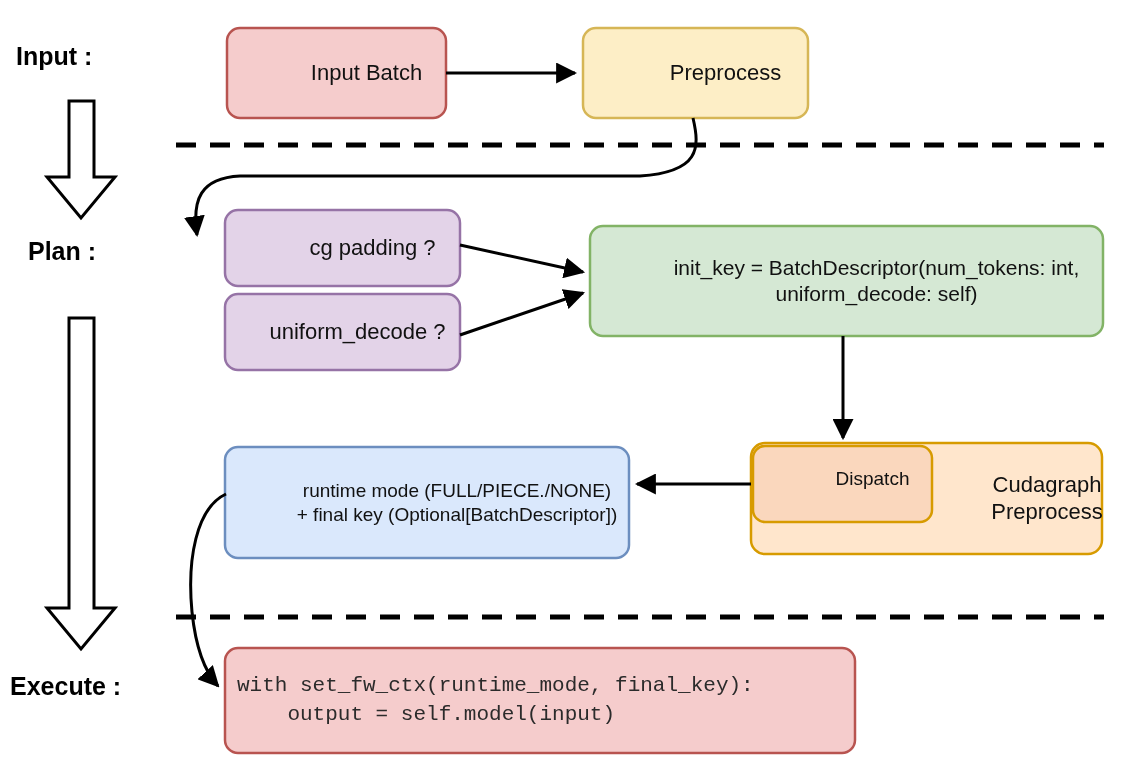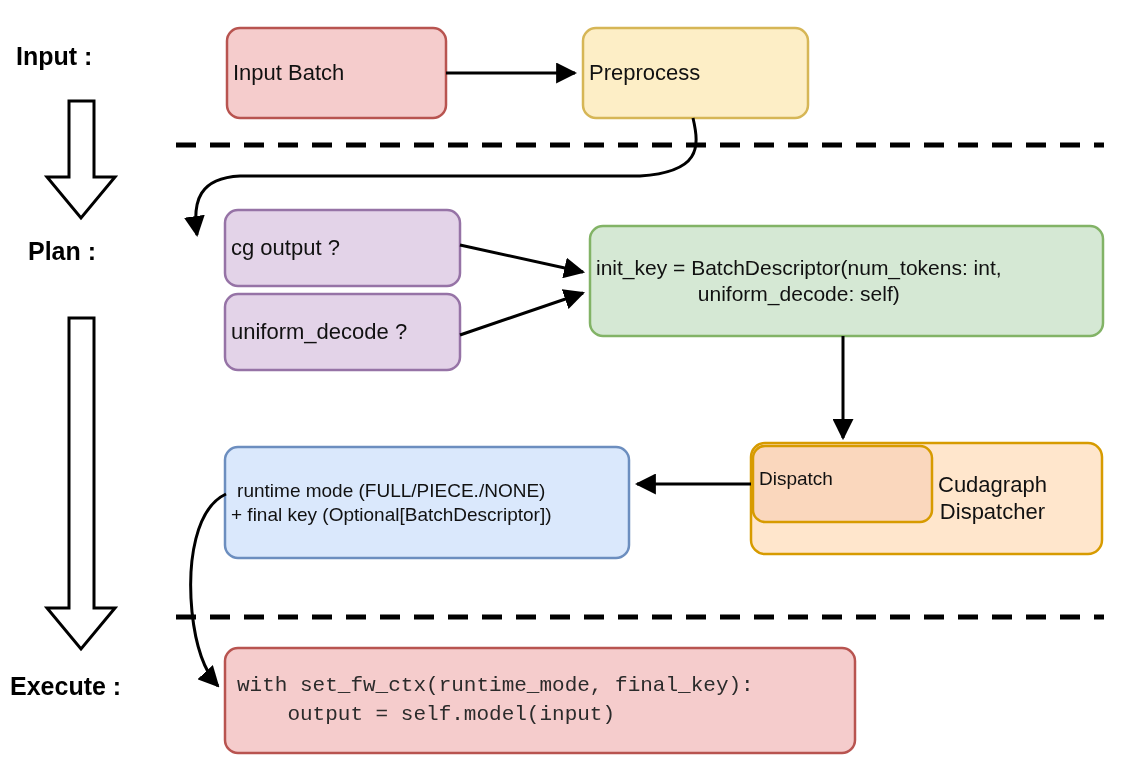--- a/index.html
+++ b/index.html
@@ -27,24 +27,26 @@
     font-size: 25px;
     color: #000000;
     white-space: nowrap;
     letter-spacing: 0px;
   }
   .node {
     position: absolute;
     box-sizing: border-box;
     display: flex;
     align-items: center;
+    justify-content: center;
     text-align: center;
     font-family: "Liberation Sans", sans-serif;
     color: #111111;
     line-height: 1.22;
+    margin-left: 30px;
   }
   .node-text {
     display: block;
     white-space: pre-line;
     padding: 0 6px;
   }
   .code-node {
     position: absolute;
     box-sizing: border-box;
     display: flex;
@@ -121,40 +123,40 @@
 
 <div class="node" style="left:227px; top:28px; width:219px; height:90px; font-size:22px;">
   <span class="node-text">Input Batch</span>
 </div>
 
 <div class="node" style="left:583px; top:28px; width:225px; height:90px; font-size:22px;">
   <span class="node-text">Preprocess</span>
 </div>
 
 <div class="node" style="left:225px; top:210px; width:235px; height:76px; font-size:22px;">
-  <span class="node-text">cg output ?</span>
+  <span class="node-text">cg padding ?</span>
 </div>
 
 <div class="node" style="left:225px; top:294px; width:205px; height:76px; font-size:22px;">
   <span class="node-text">uniform_decode ?</span>
 </div>
 
 <div class="node" style="left:590px; top:226px; width:513px; height:110px; font-size:21px;">
   <span class="node-text">init_key = BatchDescriptor(num_tokens: int,
 uniform_decode: self)</span>
 </div>
 
 <div class="node" style="left:225px; top:447px; width:404px; height:111px; font-size:19px;">
   <span class="node-text">runtime mode (FULL/PIECE./NONE)
 + final key (Optional[BatchDescriptor])</span>
 </div>
 
 <div class="node" style="left:932px; top:443px; width:170px; height:111px; font-size:22px;">
   <span class="node-text">Cudagraph
-Dispatcher</span>
+Preprocess</span>
 </div>
 
 <div class="node" style="left:753px; top:446px; width:179px; height:66px; font-size:19px;">
   <span class="node-text">Dispatch</span>
 </div>
 
 <div class="code-node" style="left:225px; top:648px; width:630px; height:105px;border-radius:16px;">
   <span class="code-text">with set_fw_ctx(runtime_mode, final_key):
     output = self.model(input)</span>
 </div>

